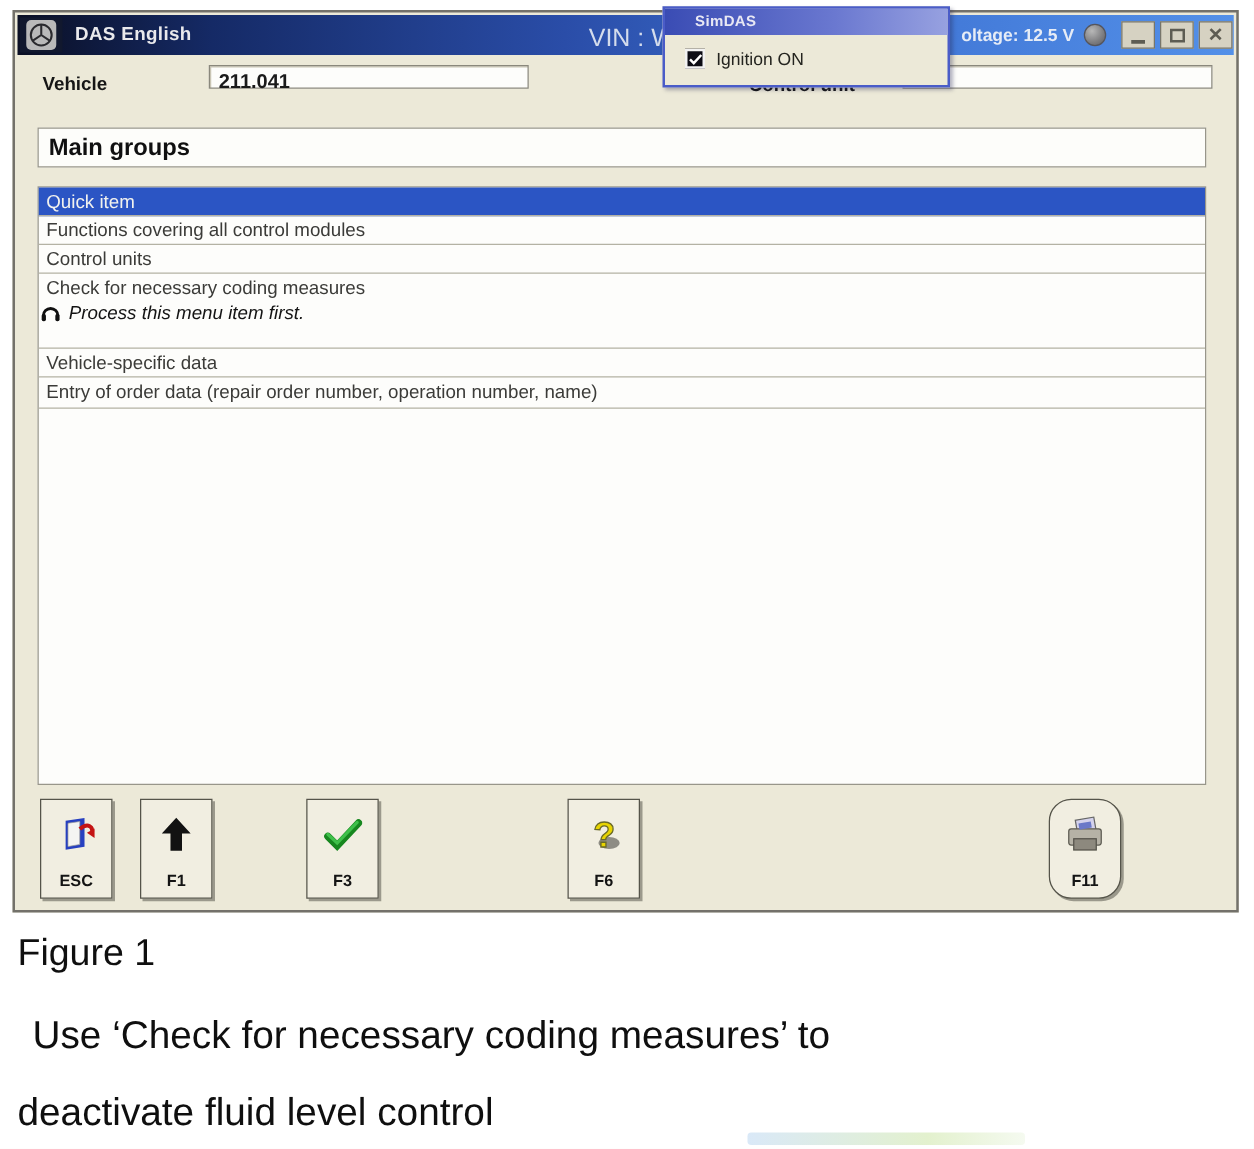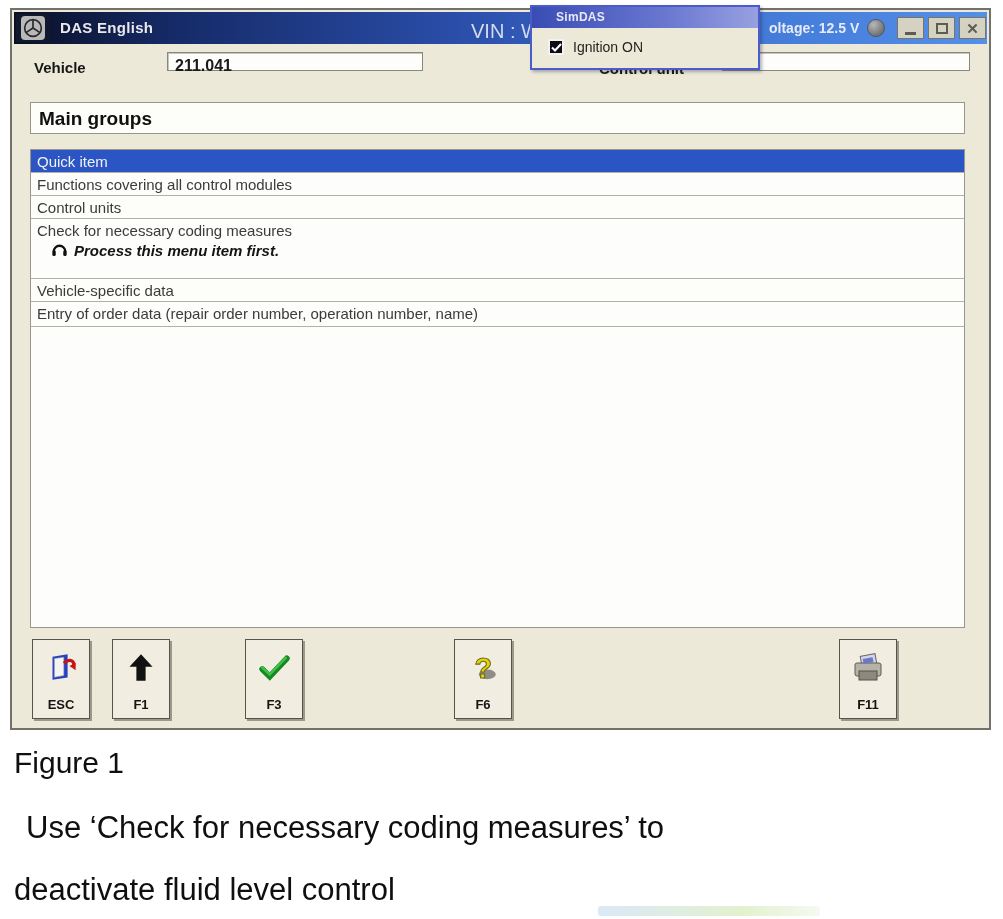--- a/index.html
+++ b/index.html
@@ -74,39 +74,39 @@
 
   
   .list-box {
     position:absolute; left:18px; top:139px; width:935px; height:479px;
     background:#fdfdfb; border:1px solid #98968a;
   }
   .row { border-bottom:1px solid #b4b2a4; font-size:15px; color:#3b3b38; }
   .row-label { padding:3px 6px 2px 6px; }
   .row.selected { background:#2b55c4; }
   .row.selected .row-label { color:#f2f2ee; }
-  .note-line { display:flex; gap:6px; padding:1px 6px 4px 20px;
-               font-weight:bold; font-style:italic; color:#141414; }
+  .note-line { display:flex; align-items:center; gap:6px; padding:1px 6px 4px 1px;
+               font-weight:normal; font-style:italic; color:#141414; }
   .headset-icon { width:17px; height:15px; flex:0 0 auto; }
 
   
   .fkey {
     position:absolute; top:629px; width:58px; height:80px;
     background:#f1eee1; border:1px solid #55544a;
     box-shadow:2px 2px 0 rgba(90,88,78,.55);
     display:flex; flex-direction:column; align-items:center; justify-content:space-between;
     padding:10px 2px 6px 2px;
   }
   .fkey-label { font-size:13px; font-weight:bold; color:#141414; }
   .fkey-icon { width:36px; height:36px; display:flex; align-items:center; justify-content:center; }
   .fkey.esc { left:20px; }
   .fkey.f1  { left:100px; }
   .fkey.f3  { left:233px; }
   .fkey.f6  { left:442px; }
-  .fkey.f11 { left:827px; }
+  .fkey.f11 { left:827px;border-radius:18px; }
 
   
   .popup {
     position:absolute; left:530px; top:5px; width:230px; height:65px;
     border:2px solid #4a5cc8; background:#ece9d8; z-index:50;
     box-shadow:2px 2px 3px rgba(40,40,80,.35);
   }
   .popup-titlebar {
     height:21px; background:linear-gradient(90deg,#3a4cb4 0%,#6a78d0 60%,#97a1e0 100%);
     color:#e8e8f4; font-size:12px; font-weight:bold; padding:3px 0 0 24px; letter-spacing:.3px;

